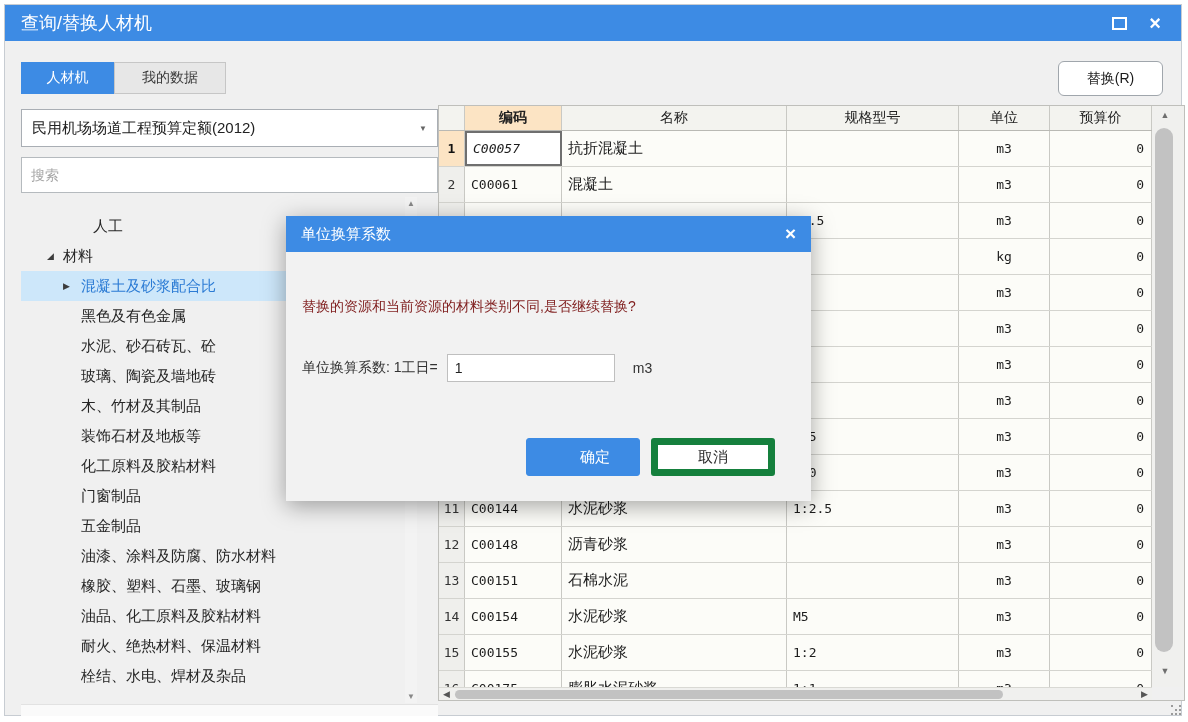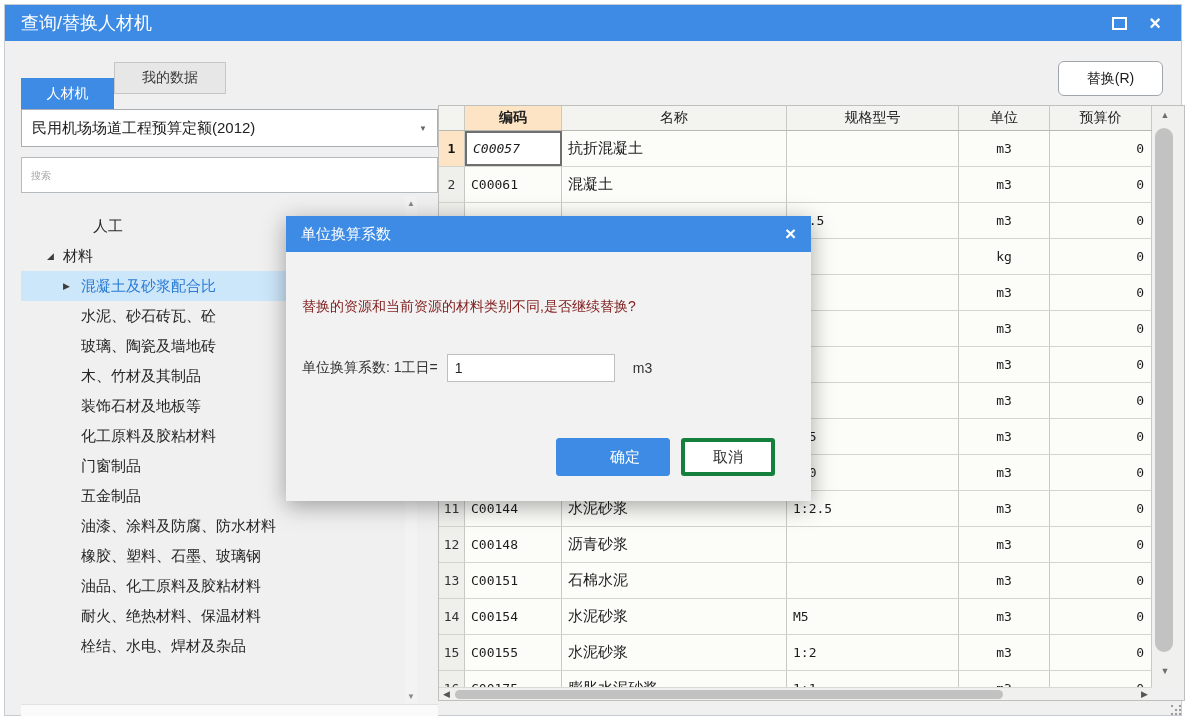--- a/index.html
+++ b/index.html
@@ -13,34 +13,34 @@
   .titlebar{position:absolute;left:0;top:0;right:0;height:36px;background:#3d8be4;
             display:flex;align-items:center;padding:0 16px;box-sizing:border-box;}
   .titlebar .title{color:#fff;font-size:18px;flex:1;}
   .winbtns{display:flex;align-items:center;gap:22px;margin-right:4px;}
   .maxbox{width:11px;height:9px;border:2px solid #fff;display:inline-block;}
   .winclose{color:#fff;font-size:20px;font-weight:bold;line-height:18px;cursor:default;}
 
   
   .tab{position:absolute;top:57px;height:32px;display:flex;align-items:center;
        justify-content:center;font-size:14px;box-sizing:border-box;cursor:default;}
-  .tab.active{left:16px;width:93px;background:#3d8be4;color:#fff;margin-top:16px;}
+  .tab.active{left:16px;width:93px;background:#3d8be4;color:#fff;}
   .tab.inactive{left:109px;width:112px;background:#e7e7e7;color:#3a3a3a;border:1px solid #c6c6c6;}
   .replace-btn{position:absolute;top:56px;right:18px;width:103px;height:33px;
        background:#ffffff;border:1px solid #a0a6ac;border-radius:6px;font-size:14px;
        color:#1a1a1a;display:flex;align-items:center;justify-content:center;}
 
   
   .combo{position:absolute;left:16px;top:104px;width:417px;height:38px;background:#fff;
        border:1px solid #a9aeb4;box-sizing:border-box;display:flex;align-items:center;
        padding:0 10px;font-size:15px;color:#222;}
   .combo .arrow{margin-left:auto;font-size:8px;color:#666;}
   .searchbox{position:absolute;left:16px;top:152px;width:417px;height:36px;background:#fff;
        border:1px solid #b5babe;box-sizing:border-box;}
-  .searchbox input{width:100%;height:100%;border:0;outline:none;padding:0 9px;font-size:10px;
+  .searchbox input{width:100%;height:100%;border:0;outline:none;padding:0 9px;font-size:14px;
        color:#333;background:transparent;box-sizing:border-box;font-family:inherit;}
   .searchbox input::placeholder{color:#a6a6a6;}
 
   .tree{position:absolute;left:16px;top:206px;width:417px;height:492px;overflow:hidden;
         background:#f0f0f0;}
   .tree-item{height:30px;display:flex;align-items:center;font-size:15px;color:#262626;
         box-sizing:border-box;}
   .tree-item.lv0{padding-left:26px;}
   .tree-item.lv1{padding-left:56px;}
   .tree-item.lv2{padding-left:42px;}
@@ -107,21 +107,21 @@
   .dialog-head .dclose{color:#fff;font-size:19px;font-weight:bold;line-height:16px;}
   .dialog-msg{position:absolute;left:16px;top:82px;right:16px;font-size:14px;color:#7f1d1d;}
   .factor-row{position:absolute;left:16px;top:138px;display:flex;align-items:center;font-size:14px;color:#333;}
   .factor-input{width:168px;height:28px;border:1px solid #bfbfbf;background:#fff;margin-left:9px;
         font-size:14px;color:#222;padding:0 7px;box-sizing:border-box;outline:none;font-family:inherit;}
   .factor-unit{margin-left:18px;font-size:14px;color:#333;}
   .dialog-btns{position:absolute;left:0;top:222px;right:36px;display:flex;justify-content:flex-end;gap:11px;}
   .btn{height:38px;display:flex;align-items:center;justify-content:center;font-size:15px;
         box-sizing:border-box;border-radius:3px;}
   .btn.primary{width:114px;background:#3d8be4;color:#fff;border:1px solid #3d8be4;padding-left:24px;}
-  .btn.plain{width:94px;background:#fff;color:#2a2a2a;border:4px solid #15803d;}
+  .btn.plain{width:124px;background:#fff;color:#2a2a2a;border:7px solid #15803d;}
 
   
   .grip{position:absolute;right:8px;bottom:8px;width:2px;height:2px;background:#9a9a9a;
         box-shadow:8px 0 #9a9a9a, 4px 4px #9a9a9a, 8px 4px #9a9a9a,
                    0 8px #9a9a9a, 4px 8px #9a9a9a, 8px 8px #9a9a9a;}
 </style>
 </head>
 <body>
 
 <div class="window">
@@ -151,20 +151,24 @@
         <span class="tree-arrow"></span>
         <span class="tree-label">人工</span>
       </div>
       <div class="tree-item lv0">
         <span class="tree-arrow">◢</span>
         <span class="tree-label">材料</span>
       </div>
       <div class="tree-item lv2 sel">
         <span class="tree-arrow">▶</span>
         <span class="tree-label">混凝土及砂浆配合比</span>
+      </div>
+      <div class="tree-item lv2">
+        <span class="tree-arrow"></span>
+        <span class="tree-label">黑色及有色金属</span>
       </div>
       <div class="tree-item lv2">
         <span class="tree-arrow"></span>
         <span class="tree-label">水泥、砂石砖瓦、砼</span>
       </div>
       <div class="tree-item lv2">
         <span class="tree-arrow"></span>
         <span class="tree-label">玻璃、陶瓷及墙地砖</span>
       </div>
       <div class="tree-item lv2">

